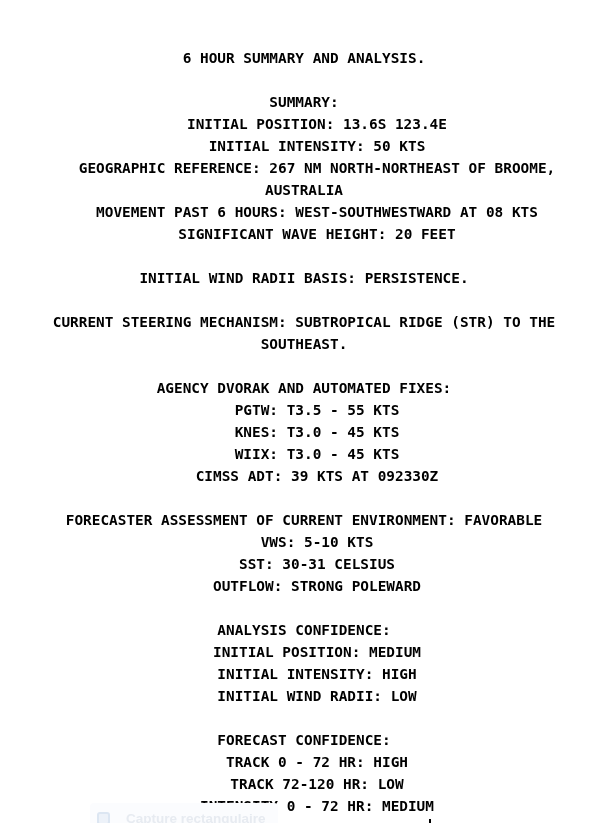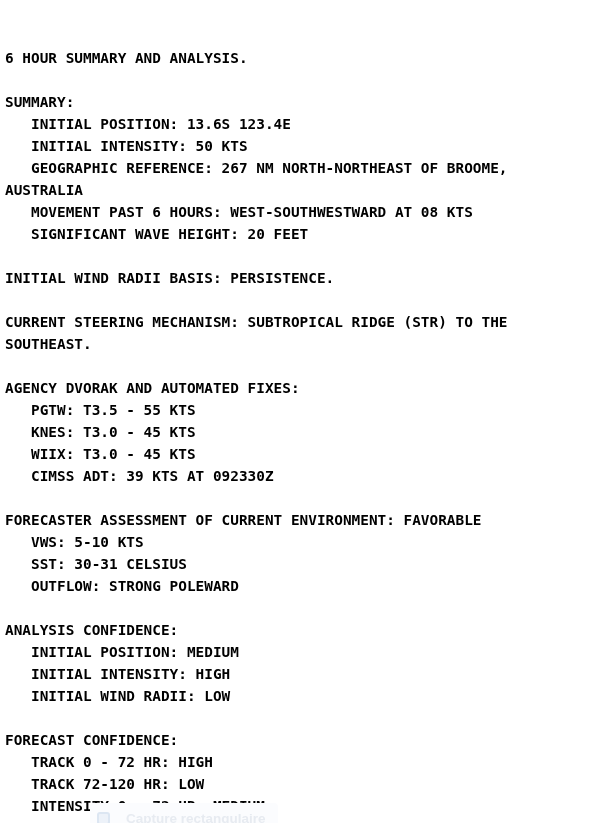--- a/index.html
+++ b/index.html
@@ -14,20 +14,21 @@
     position: absolute;
     left: 0; top: 0; right: 0; bottom: 0;
     padding: 3px 0 0 5px;
     font-family: "DejaVu Sans Mono", monospace;
     font-weight: 700;
     font-size: 14.4px;
     line-height: 22px;
     color: #000000;
     white-space: pre;
     cursor: text;
+    text-align: center;
   }
   .line { height: 22px; }
   .caret {
     display: inline-block;
     width: 2px; height: 17px;
     background: #000000;
     vertical-align: -3px;
     margin-left: 1px;
   }
   .capture-tooltip {

